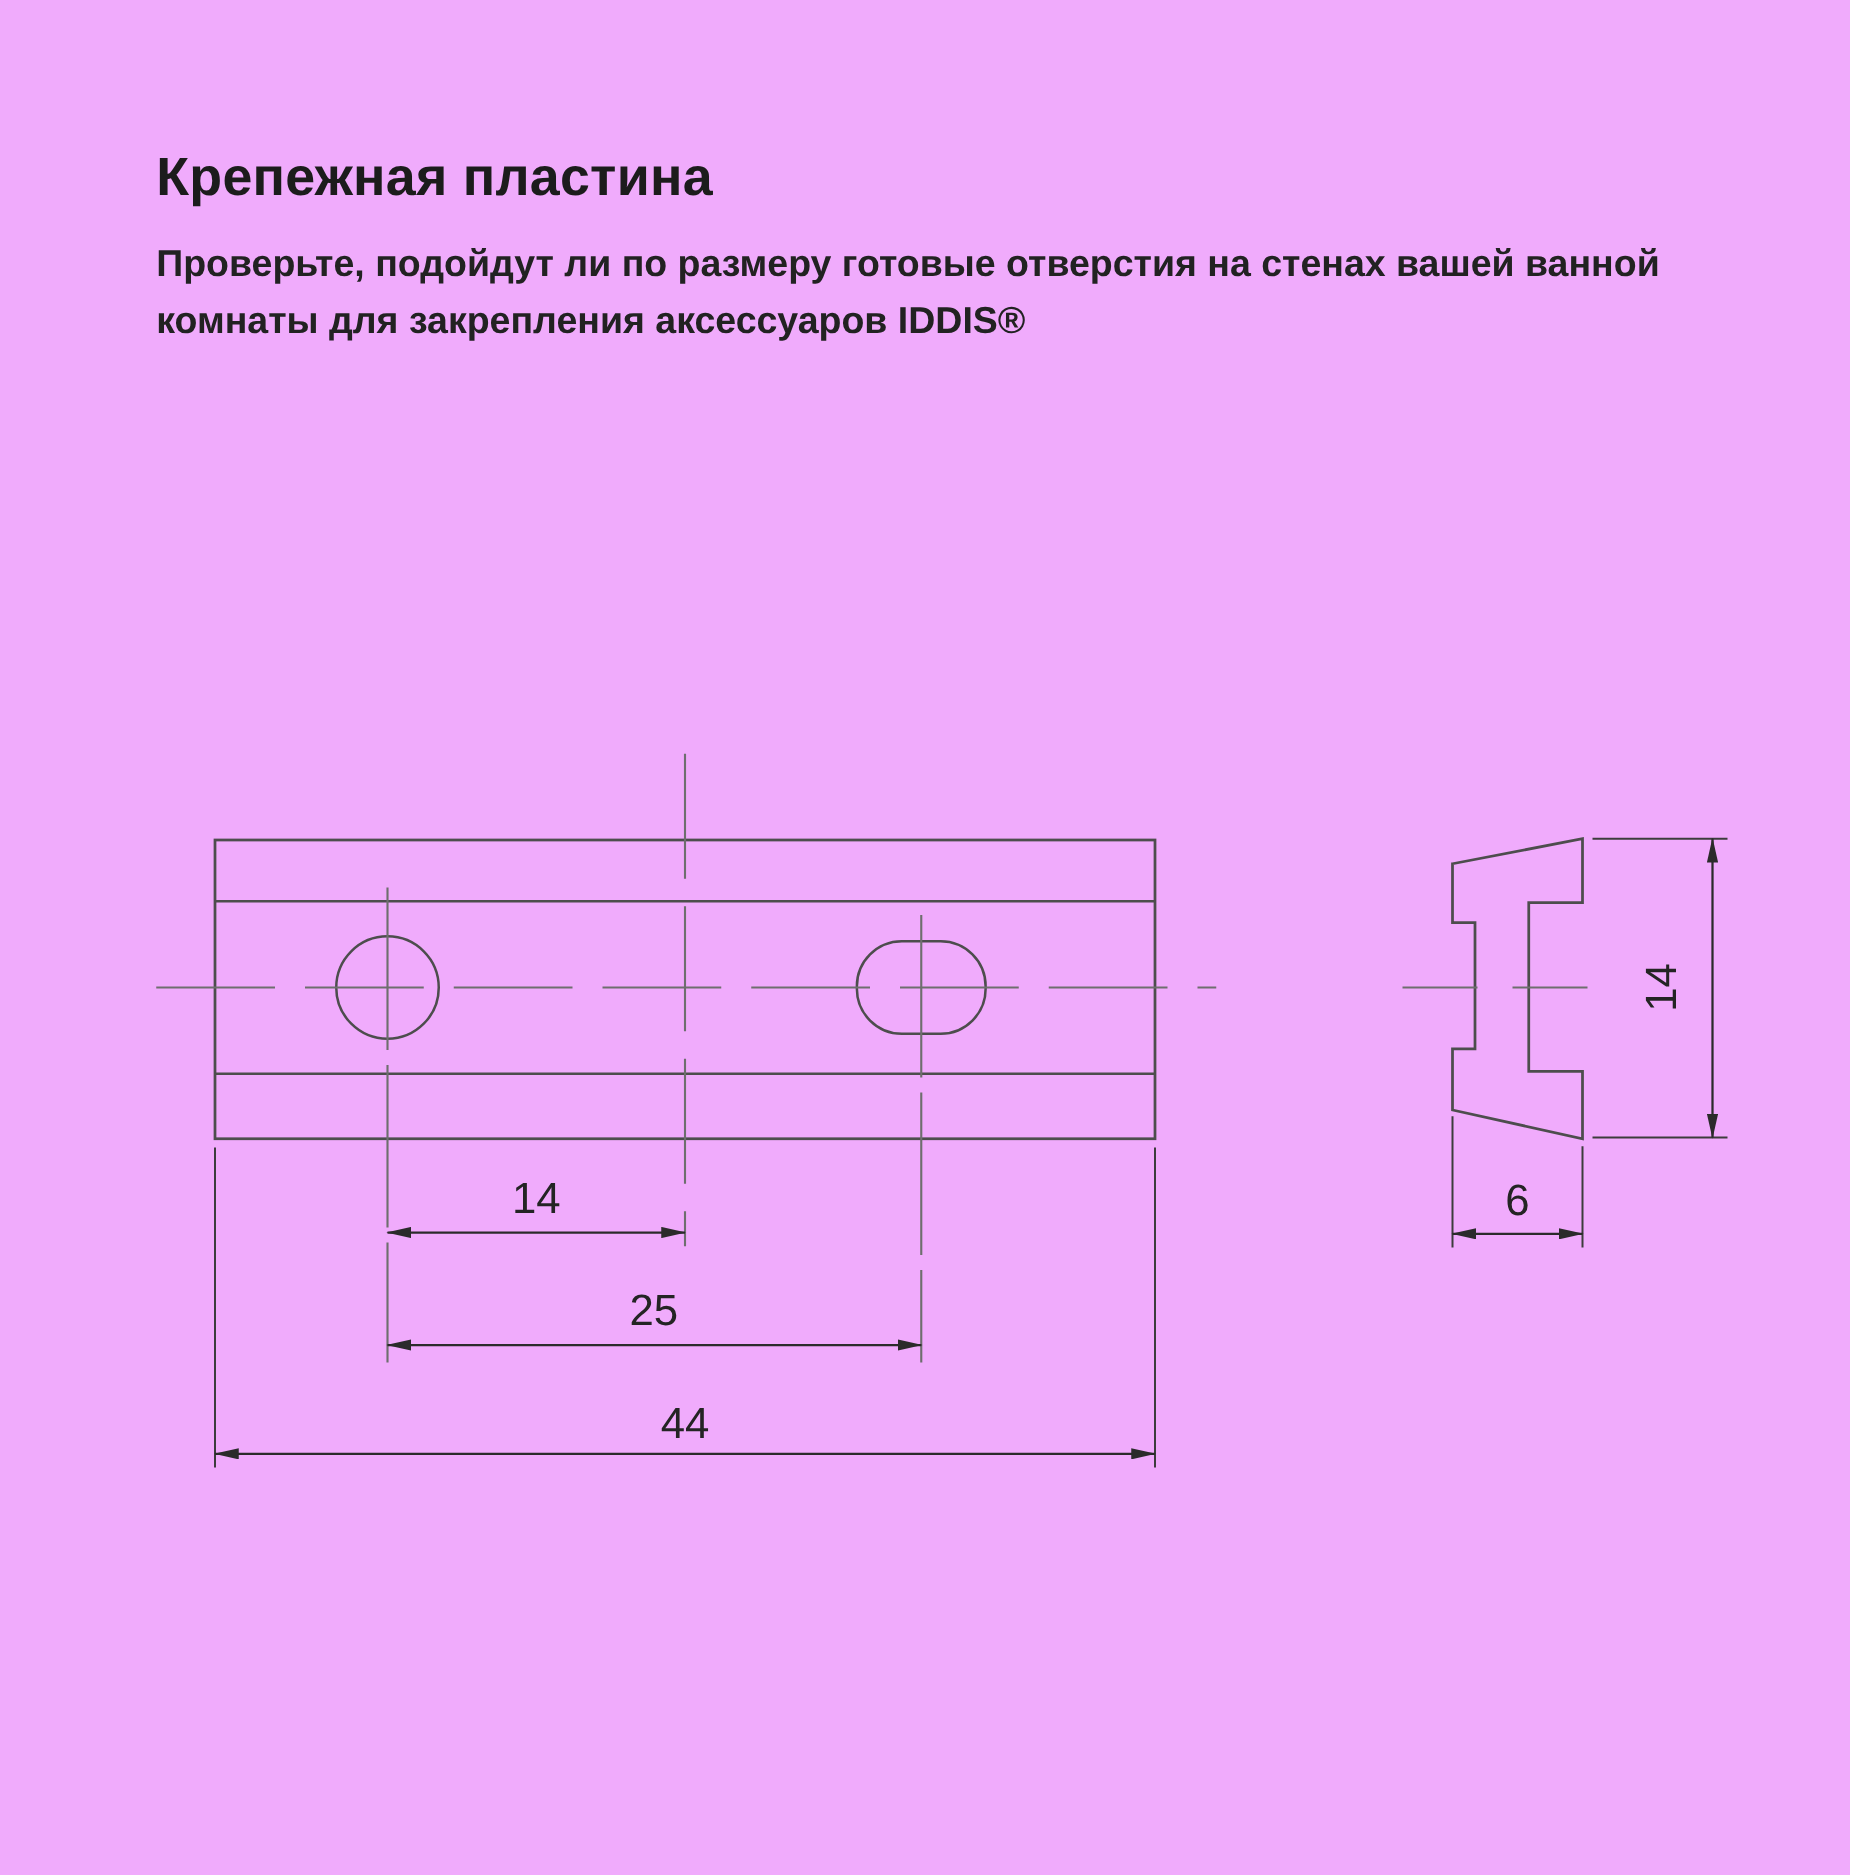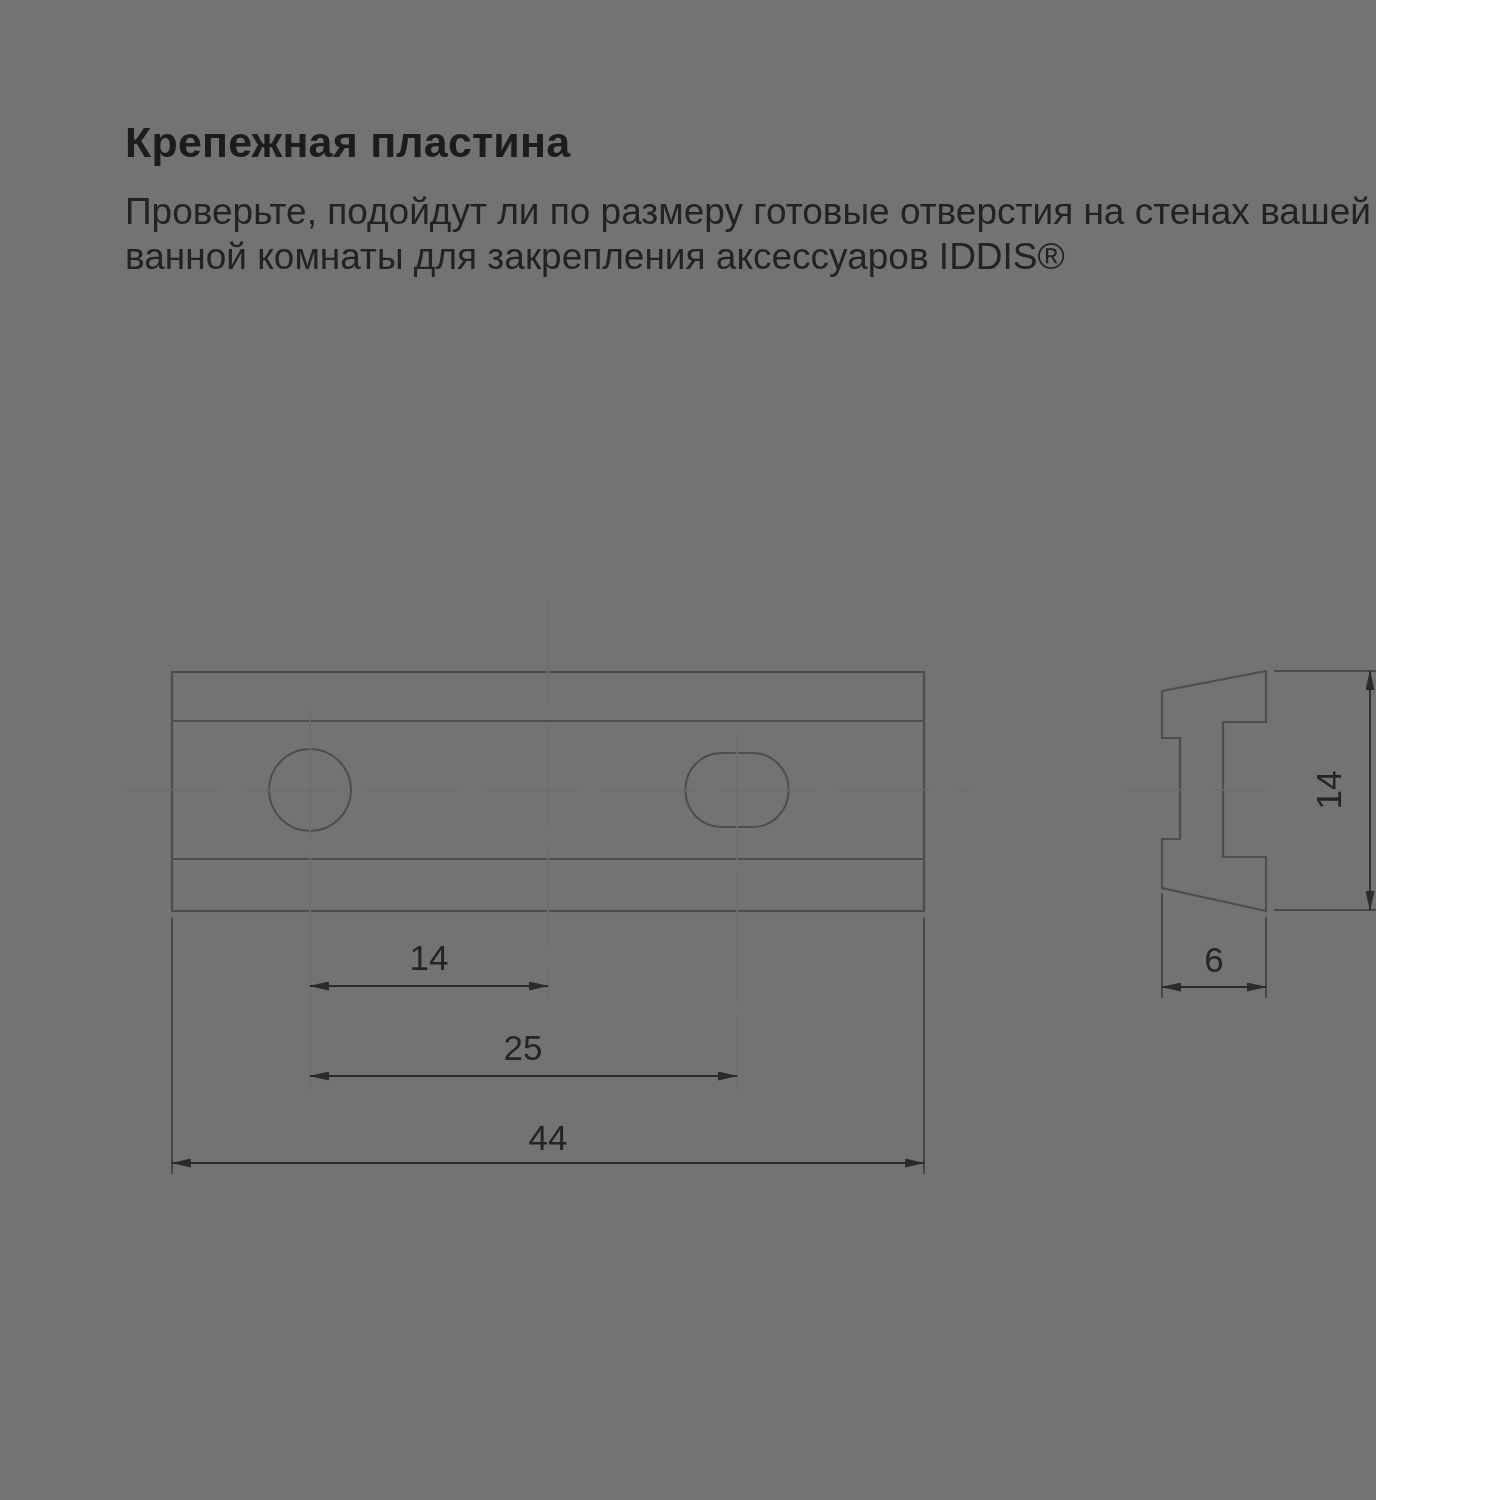--- a/index.html
+++ b/index.html
@@ -2,44 +2,44 @@
 <html><head>
 <meta charset="utf-8">
 <style>
   html, body {
     margin: 0;
     padding: 0;
     background: #ffffff;
   }
   .page {
     position: relative;
-    width: 1376px;
+    width: 1480px;
     height: 1500px;
-    background: #737373;
+    background: #f0abfc;
     overflow: hidden;
     font-family: "Liberation Sans", sans-serif;
     color: #1f1f1f;
   }
   .header {
     position: absolute;
     left: 125px;
     top: 118px;
     width: 1290px;
   }
   .title {
     margin: 0 0 22px 0;
     font-size: 43px;
     font-weight: 700;
     letter-spacing: 0.2px;
     color: #1c1c1c;
   }
   .subtitle {
     margin: 0;
-    font-size: 37px;
-    font-weight: 400;
+    font-size: 30px;
+    font-weight: 700;
     line-height: 45px;
     max-width: 1270px;
     color: #222222;
   }
   .drawing-svg {
     position: absolute;
     left: 0;
     top: 0;
     width: 1500px;
     height: 1500px;

